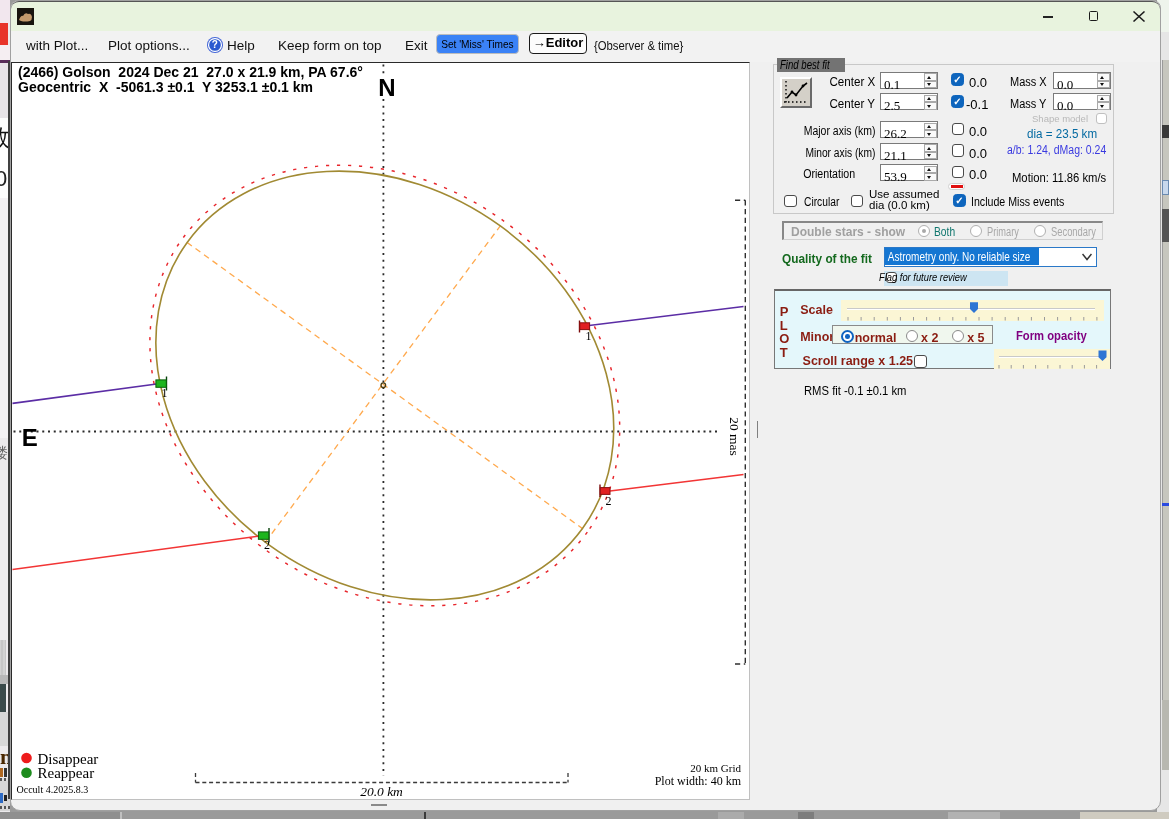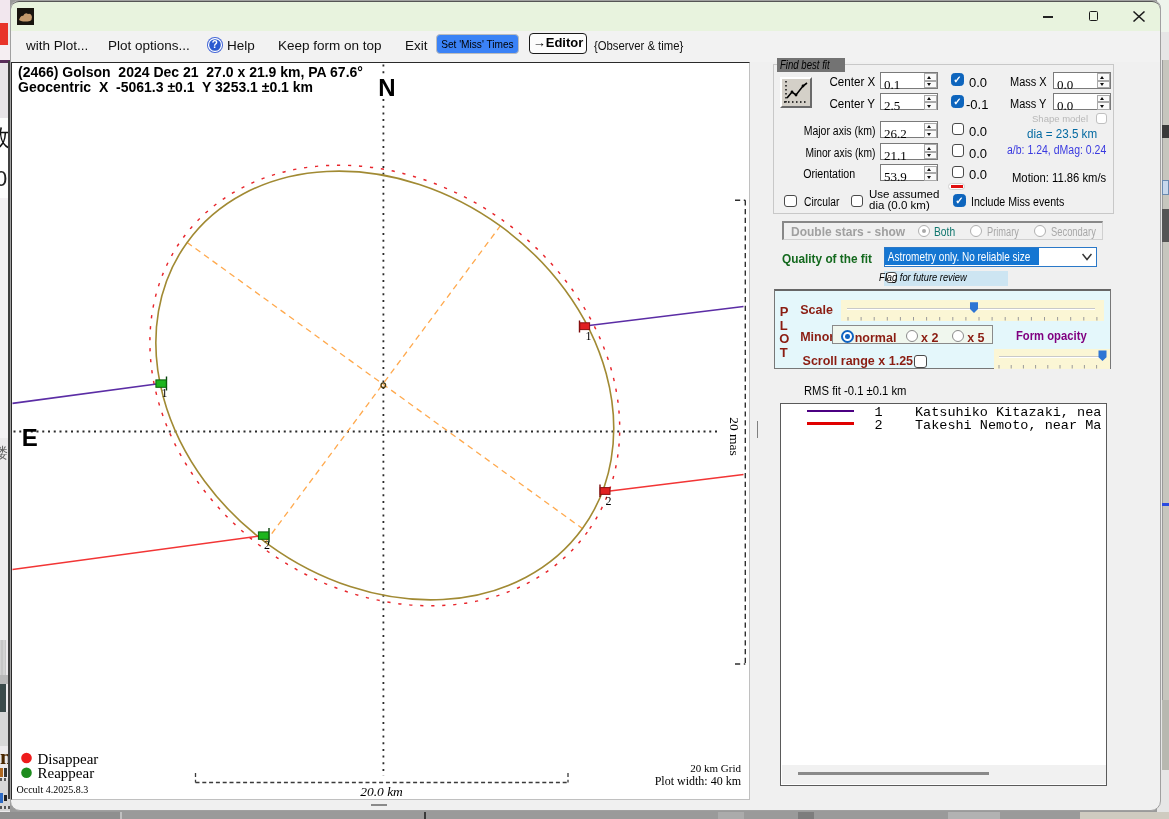--- a/index.html
+++ b/index.html
@@ -359,24 +359,16 @@
               <line x1="78.19999999999999" y1="16" x2="78.19999999999999" y2="19.5"></line>
               <line x1="90.39999999999999" y1="16" x2="90.39999999999999" y2="19.5"></line>
               <line x1="102.6" y1="16" x2="102.6" y2="19.5"></line>
             </g>
           <polygon points="104.5,1.5 112.5,1.5 112.5,8.2 108.5,12 104.5,8.2" fill="#2e75d4"></polygon>
         </svg>
       </div>
     </div>
 
     <div class="abs" style="left:776.5px;top:383px;font-size:12.5px;white-space:nowrap;margin-left:16px;"><span style="display:inline-block;transform:scale(0.9,1);transform-origin:0 0;">RMS fit -0.1 ±0.1 km</span></div>
-    <div class="abs" style="left:768.5px;top:401.5px;width:327px;height:383px;background:#fff;border:1.5px solid #5a5a5a;overflow:hidden;">
-      <div class="abs" style="left:26.5px;top:6.6px;width:47px;height:2.4px;background:#4b0082;"></div>
-      <div class="abs" style="left:26.5px;top:18.9px;width:47px;height:2.4px;background:#e00000;"></div>
-      <div class="abs" style="left:94px;top:2.3px;font-family:'Liberation Mono',monospace;font-size:13.5px;white-space:pre;line-height:13px;">1    Katsuhiko Kitazaki, nea
-2    Takeshi Nemoto, near Ma</div>
-      <div class="abs" style="left:1px;top:361px;width:324px;height:19px;background:#f1f1f1;"></div>
-      <div class="abs" style="left:17.8px;top:368.5px;width:191px;height:3px;background:#8a8a8a;"></div>
-    </div>
 
     <div class="abs" style="left:360px;top:803.3px;width:16px;height:1.7px;background:#8a8a8a;"></div>
   </div>
 </div>
 
 </body></html>

